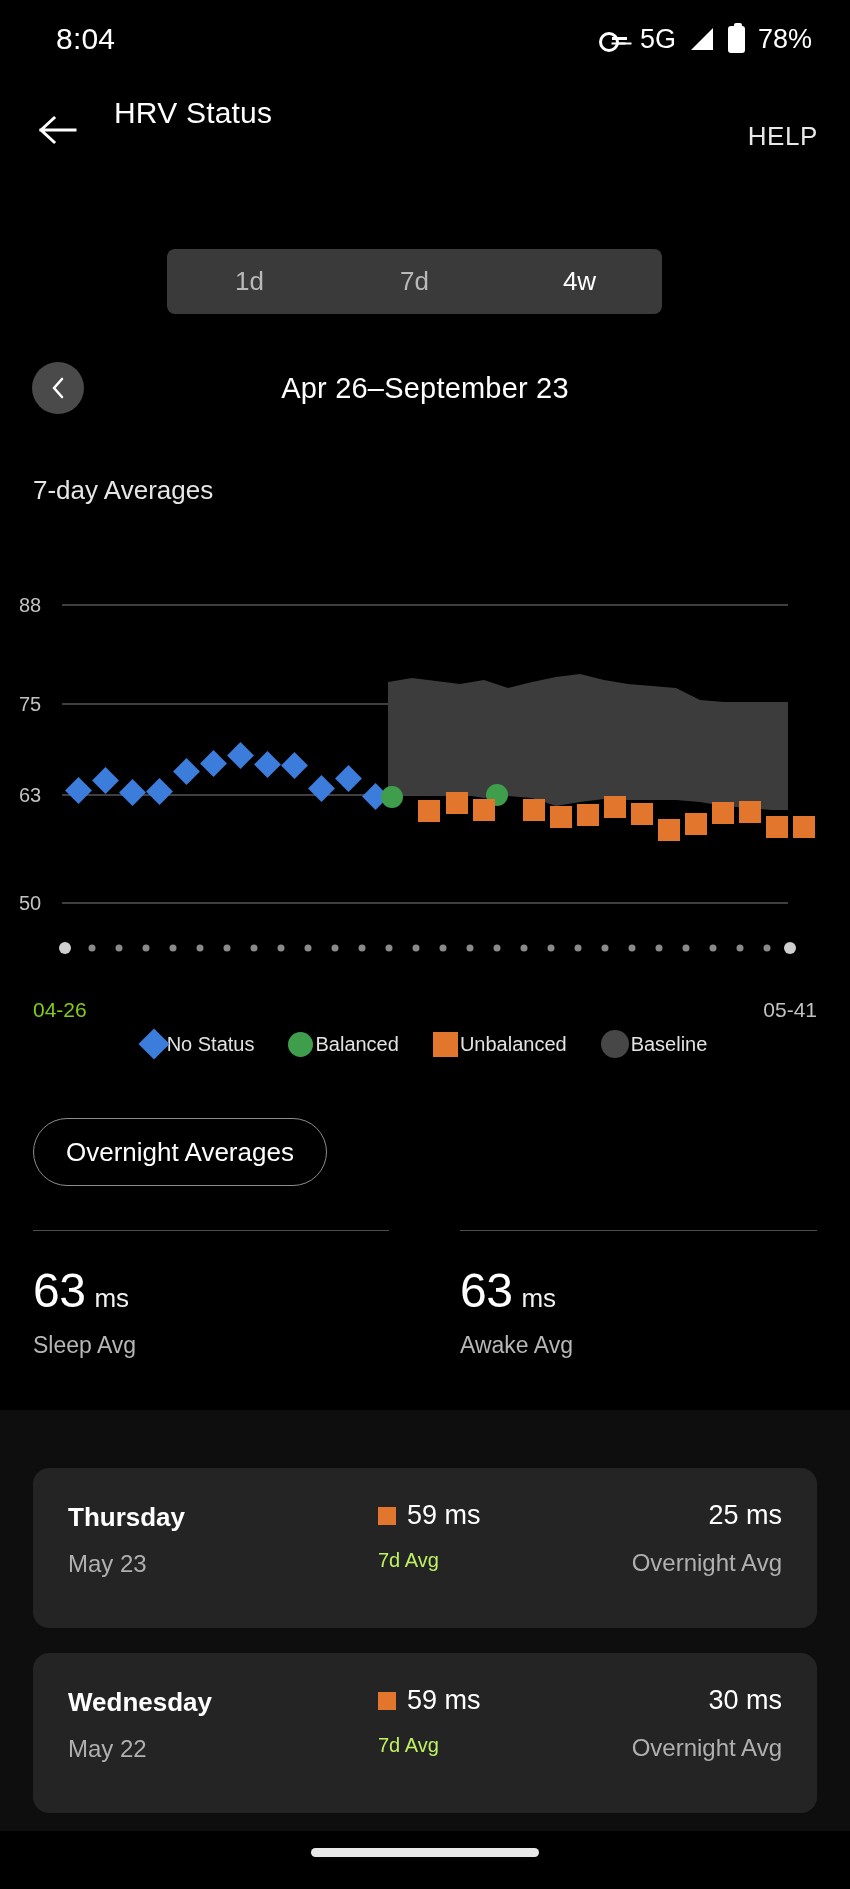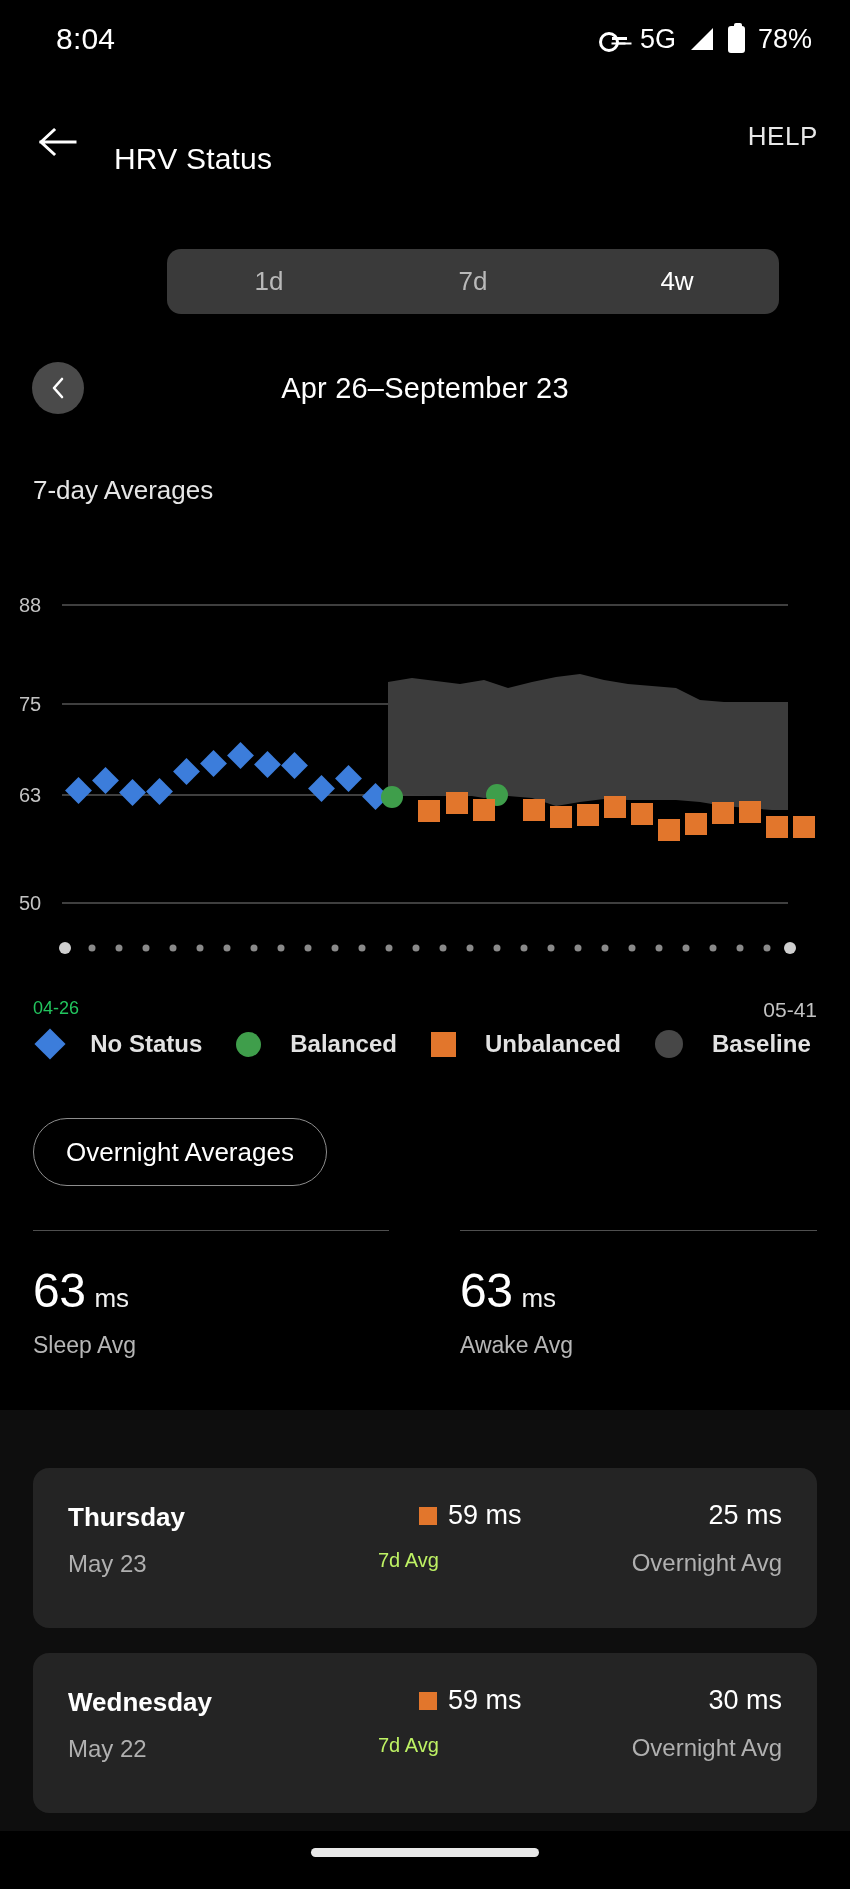--- a/index.html
+++ b/index.html
@@ -32,36 +32,36 @@
     background:#fff;
     box-shadow: -1px 5px 0 -0.5px #fff, 5px 5px 0 -0.5px #fff;
   }
   .sig-ic { width:26px; height:24px; }
   .bat-ic { width:17px; height:27px; border:3px solid #fff; border-radius:3px; position:relative; background:#fff;}
   .bat-ic:before{ content:""; position:absolute; top:-6px; left:3px; width:8px; height:4px; background:#fff; border-radius:2px 2px 0 0;}
 
   
   .appbar {
     position:absolute; top:96px; left:0; width:850px; height:80px;
-    display:flex; align-items:flex-end;
+    display:flex; align-items:flex-start;
   }
   .back-btn {
     width:68px; height:68px; margin-left:24px;
     display:flex; align-items:center; justify-content:center;
   }
   .app-title { font-size:30px; font-weight:500; margin-left:22px; letter-spacing:.2px; }
   .help-btn {
     position:absolute; right:32px; top:50%; transform:translateY(-50%);
     font-size:26px; color:#e8e8e8; letter-spacing:.6px;
   }
 
   
   .segmented {
-    position:absolute; left:167px; top:249px; width:612px; height:65px;
-    background:#3a3a3a; border-radius:14px; display:flex; overflow:hidden;
+    position:absolute; left:167px; top:249px; width:495px; height:65px;
+    background:#3a3a3a; border-radius:8px; display:flex; overflow:hidden;
   }
   .seg {
     flex:1; display:flex; align-items:center; justify-content:center;
     font-size:26px; color:#b9b9b9; font-weight:400;
   }
   .seg.active { color:#ffffff; }
 
   
   .daterow {
     position:absolute; left:0; top:362px; width:850px; height:62px;
@@ -78,29 +78,29 @@
 
   
   .chart-title {
     position:absolute; left:33px; top:475px; font-size:26px; color:#e6e6e6;
   }
   .chart-wrap {
     position:absolute; left:0; top:570px; width:850px; height:390px;
   }
   .chart-svg { display:block; }
 
-  .xlabel-left { position:absolute; left:33px; top:998px; font-size:18px; color:#22c55e; }
+  .xlabel-left { position:absolute; left:33px; top:998px; font-size:21px; color:#84cc16; }
   .xlabel-right { position:absolute; right:33px; top:998px; font-size:21px; color:#c2c2c2; }
 
   .legend {
     position:absolute; left:0; top:1030px; width:850px;
     display:flex; align-items:center; justify-content:center; gap:0;
   }
   .lg-item { display:flex; align-items:center; margin:0 17px; }
-  .lg-label { font-size:24px; color:#e2e2e2; margin-left:29px;font-weight:bold; }
+  .lg-label { font-size:20px; color:#e2e2e2; margin-left:2px; }
   .lg-diamond { width:22px; height:22px; background:#3c7ddb; transform:rotate(45deg); }
   .lg-circle { width:25px; height:25px; border-radius:50%; background:#3f9e4b; }
   .lg-square { width:25px; height:25px; background:#e2762c; }
   .lg-base { width:28px; height:28px; border-radius:50%; background:#474747; }
 
   
   .pill {
     position:absolute; left:33px; top:1118px;
     height:68px; padding:0 32px;
     border:1.5px solid #8d8d8d; border-radius:34px;
@@ -129,21 +129,21 @@
   .card.c1 { top:1468px; }
   .card.c2 { top:1653px; }
   .card.c3 { top:1838px; height:120px; }
   .c-day {
     position:absolute; left:35px; top:34px; font-size:26px; font-weight:700; color:#fff;
   }
   .c-date {
     position:absolute; left:35px; top:82px; font-size:24px; color:#b0b0b0;
   }
   .c-mid { position:absolute; left:345px; top:32px; }
-  .c-mid-val { display:flex; align-items:center;margin-left:41px; }
+  .c-mid-val { display:flex; align-items:center; }
   .c-swatch { width:18px; height:18px; background:#e2762c; margin-right:11px; }
   .c-num { font-size:27px; color:#fff; }
   .c-sub { margin-top:18px; font-size:20px; color:#bef264; }
   .c-right { position:absolute; right:35px; top:32px; text-align:right; }
   .c-rnum { font-size:27px; color:#fff; }
   .c-rsub { margin-top:18px; font-size:24px; color:#b0b0b0; }
 
   
   .navbar {
     position:absolute; left:0; bottom:0; width:850px; height:58px; background:#000;

